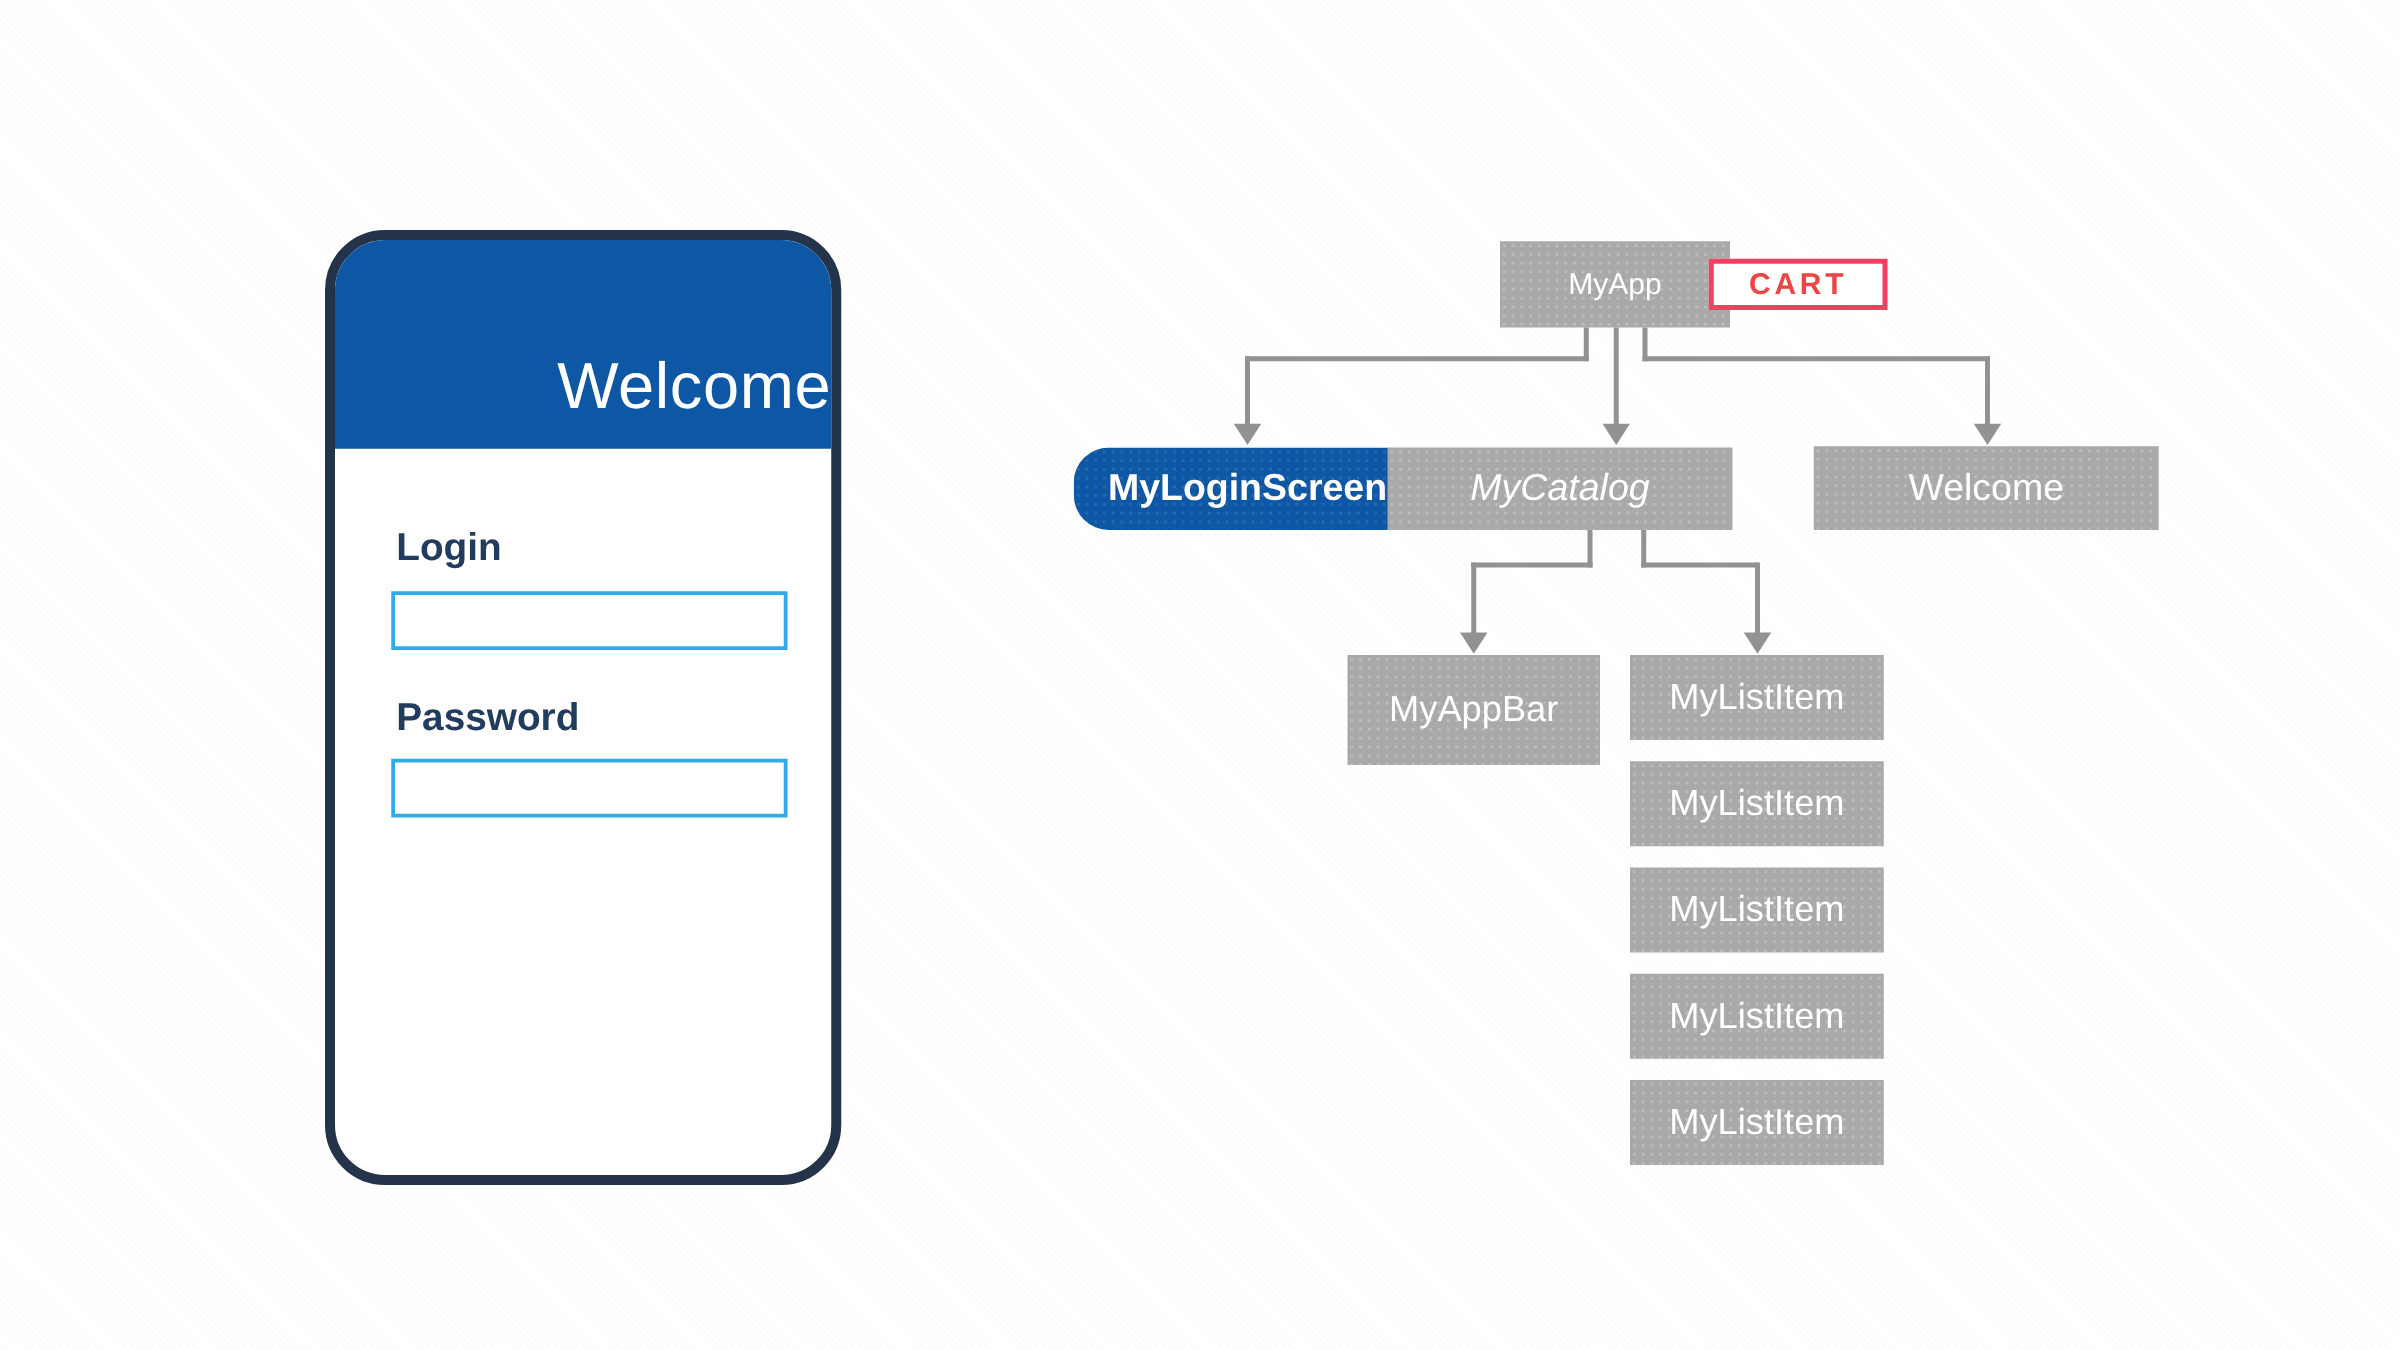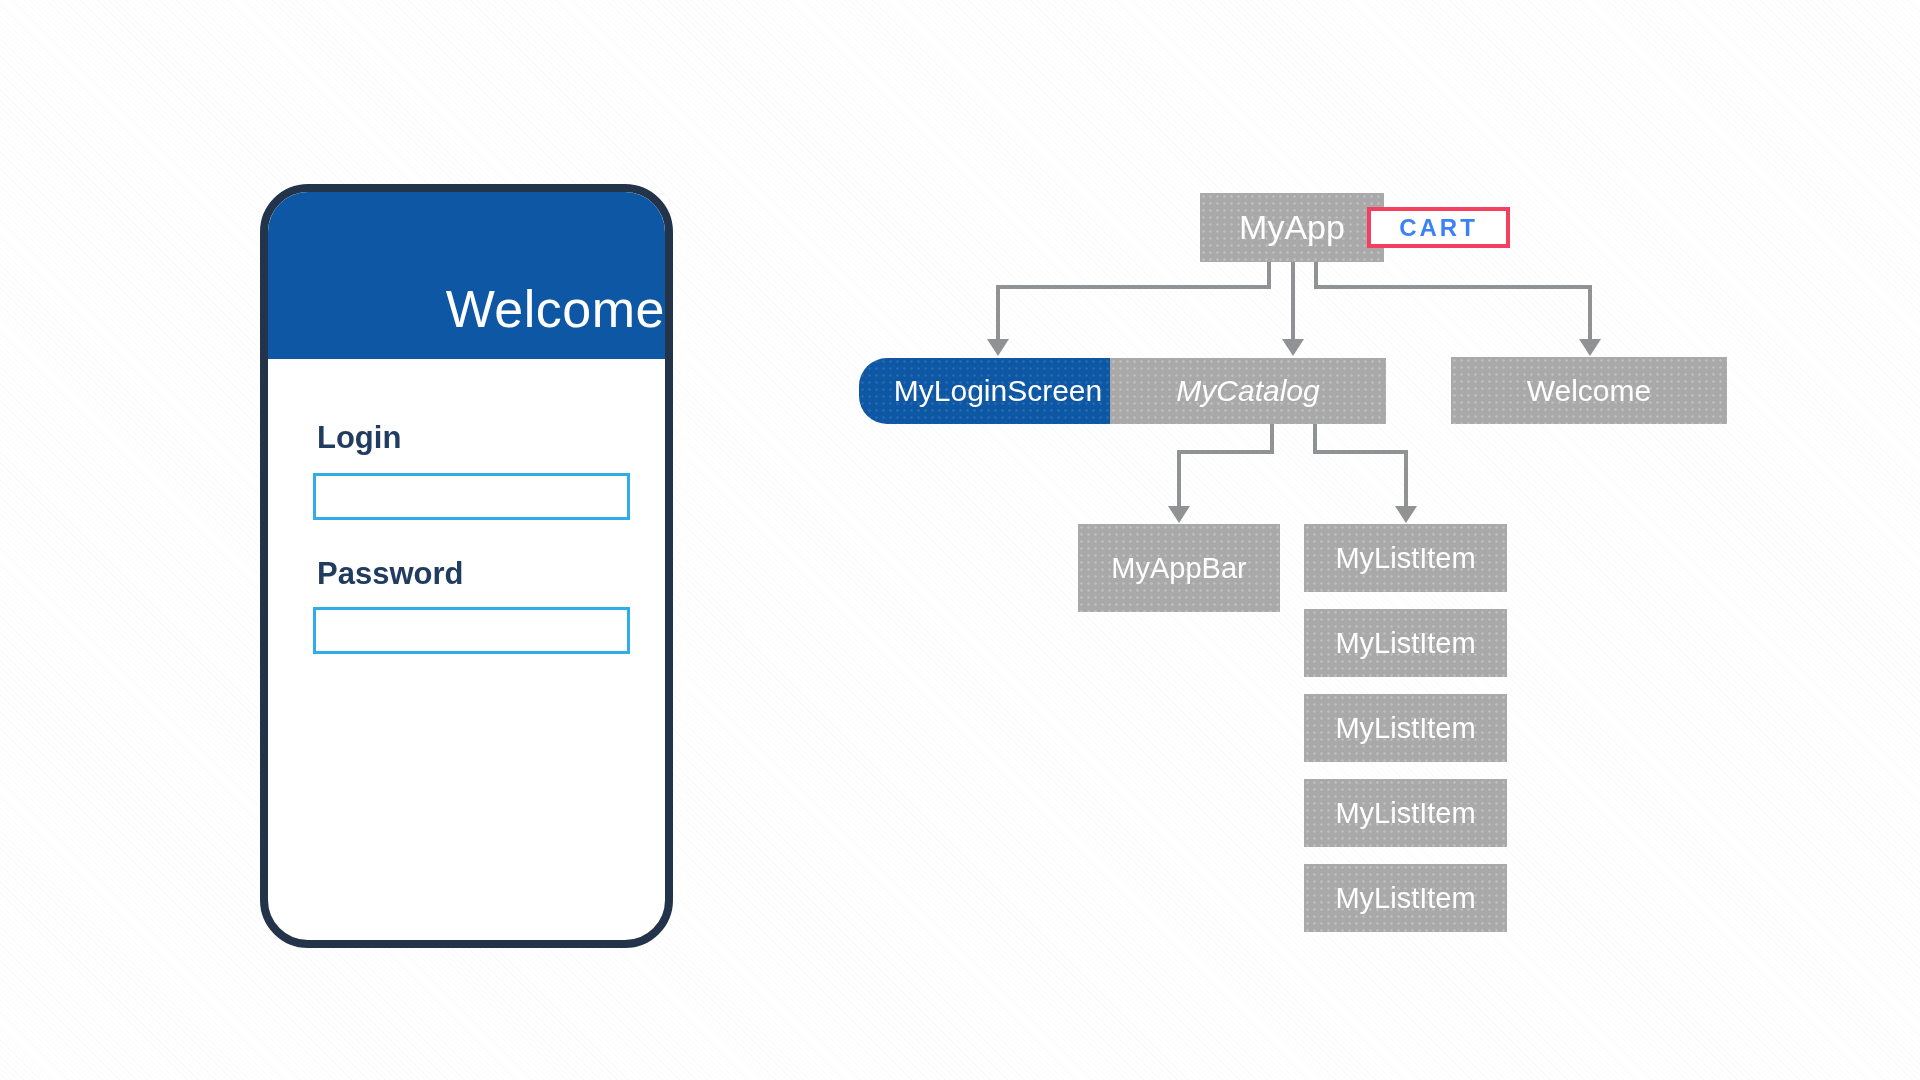--- a/index.html
+++ b/index.html
@@ -92,32 +92,32 @@
     background-image: radial-gradient(rgba(255,255,255,0.22) 1px, transparent 1.6px);
     background-size: 7px 7px;
     color: #ffffff;
     font-size: 30px;
     font-weight: 500;
     white-space: nowrap;
   }
   .node.blue {
     background-color: #0D57A5;
     background-image: radial-gradient(rgba(255,255,255,0.10) 1px, transparent 1.6px);
-    font-weight: 400;
+    font-weight: 700;
     border-radius: 28px;
   }
-  .n-myapp        { left: 1200px; top: 193px; width: 184px; height: 69px; font-size: 34px; }
+  .n-myapp        { left: 1200px; top: 193px; width: 184px; height: 69px; font-size: 24px; }
   .n-cart-badge {
     position: absolute;
     left: 1367px; top: 207px;
     width: 143px; height: 41px;
     box-sizing: border-box;
     background: #ffffff;
     border: 4px solid #F43F5F;
-    color: #3b82f6;
+    color: #ef4444;
     font-size: 24px;
     font-weight: 600;
     letter-spacing: 3px;
     display: flex;
     align-items: center;
     justify-content: center;
     z-index: 2;
   }
   .n-loginscreen  { left: 859px;  top: 358px; width: 278px; height: 66px; }
   .n-catalog      { left: 1110px; top: 358px; width: 276px; height: 66px; font-style: italic; }

